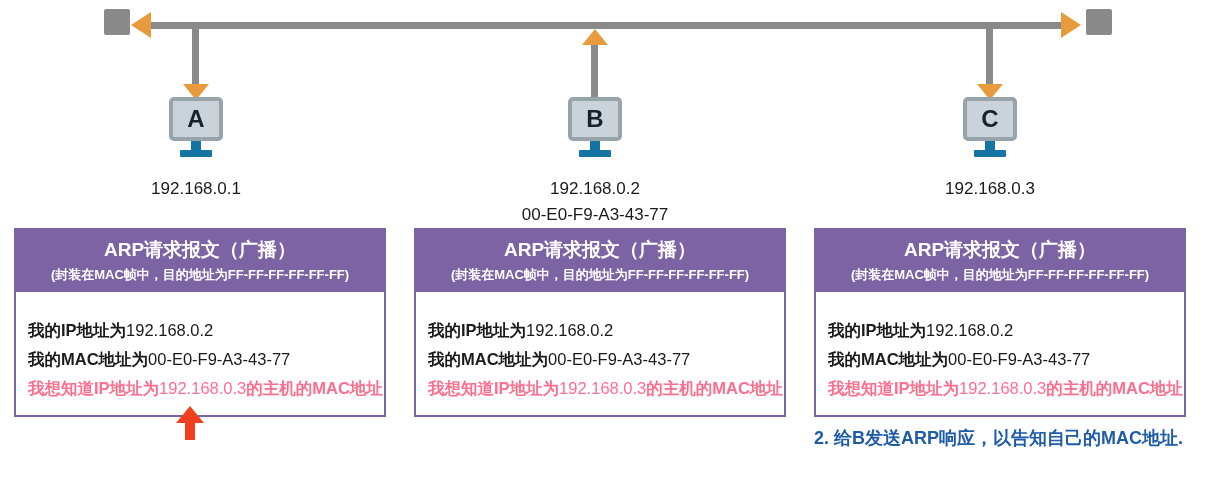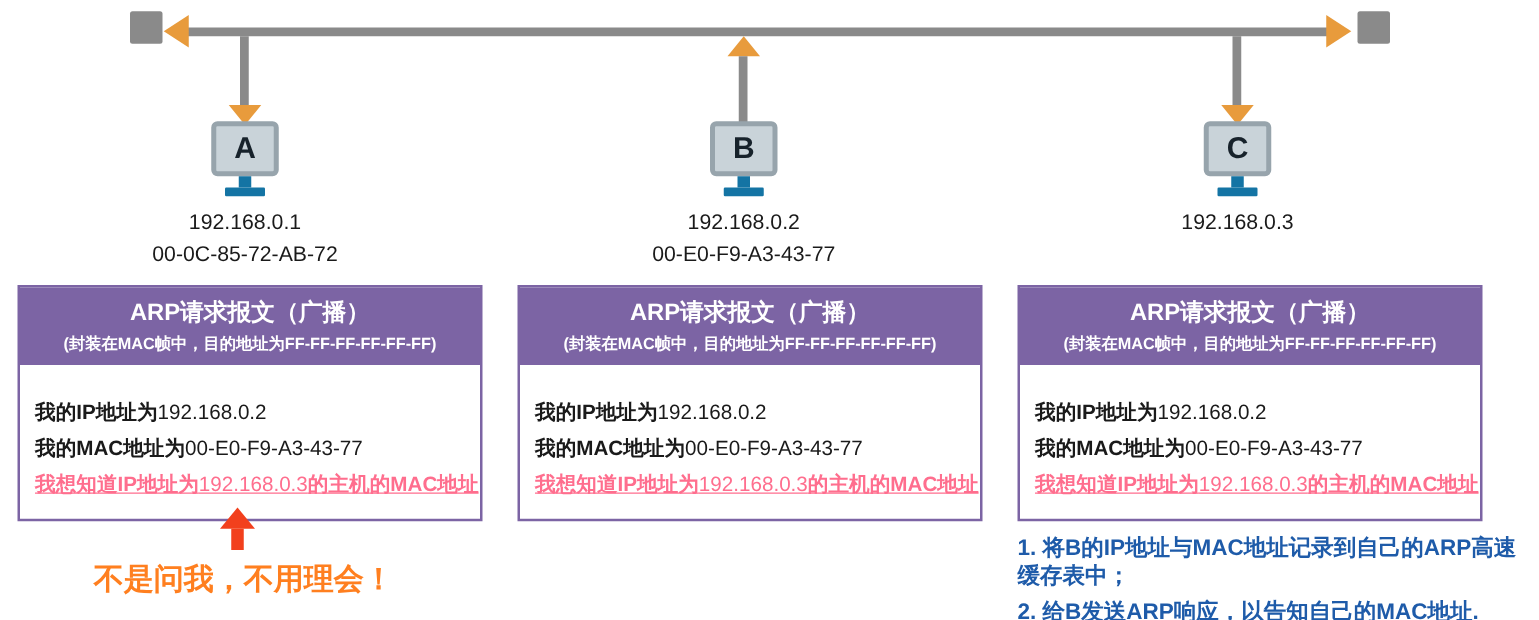--- a/index.html
+++ b/index.html
@@ -66,42 +66,42 @@
   .monitor { width: 54px; margin: 0 auto; }
   .screen {
     box-sizing: border-box; width: 54px; height: 44px;
     border: 4px solid #97a4ac; border-radius: 5px;
     background: #c9d3d9;
     display: flex; align-items: center; justify-content: center;
   }
   .screen span { font-size: 24px; font-weight: bold; color: #17222b; }
   .stand-neck { width: 10px; height: 9px; margin: 0 auto; background: var(--monitor-teal, #1474a4); }
   .stand-base { width: 32px; height: 7px; margin: 0 auto; background: var(--monitor-teal, #1474a4); border-radius: 1px; }
-  .host .ip  { margin-top: 11px; font-size: 17px; }
+  .host .ip  { margin-top: 22px; font-size: 17px; }
   .host .mac { margin-top: 6px;  font-size: 17px; }
 
   
   .packet {
     position: absolute; top: 228px; width: 372px; box-sizing: border-box;
     border: 2px solid var(--purple, #7c64a4); background: #ffffff;
   }
   .packet-1 { left: 14px; }
   .packet-2 { left: 414px; }
   .packet-3 { left: 814px; }
   .packet-header {
     background: var(--purple, #7c64a4); color: #ffffff;
     text-align: center; padding: 7px 2px 8px 2px;
   }
   .packet-title    { font-size: 19px; font-weight: bold; }
   .packet-subtitle { font-size: 13px; font-weight: bold; margin-top: 3px; text-align: center; }
   .packet-body { padding: 24px 12px 12px 12px; }
   .packet-line { font-size: 16.5px; line-height: 29px; white-space: nowrap; }
   .packet-line .lbl { font-weight: 700; }
   .packet-line .val { font-weight: 400; }
-  .packet-line.question { color: var(--pink, #ff6e8e); text-decoration: underline; }
+  .packet-line.question { color: var(--pink, #ff6e8e); }
 
   
   .up-arrow { position: absolute; left: 176px; top: 406px; width: 28px; }
   .up-arrow-head {
     width: 0; height: 0; margin: 0 auto;
     border-left: 14px solid transparent; border-right: 14px solid transparent;
     border-bottom: 17px solid var(--red-arrow, #f2401d);
   }
   .up-arrow-shaft { width: 10px; height: 17px; margin: 0 auto; background: var(--red-arrow, #f2401d); }
 
@@ -147,21 +147,20 @@
 
   <div class="host host-a">
     <div class="monitor">
       <div class="screen">
         <span>A</span>
       </div>
       <div class="stand-neck"></div>
       <div class="stand-base"></div>
     </div>
     <div class="ip">192.168.0.1</div>
-    <div class="mac">00-0C-85-72-AB-72</div>
   </div>
 
   <div class="host host-b">
     <div class="monitor">
       <div class="screen">
         <span>B</span>
       </div>
       <div class="stand-neck"></div>
       <div class="stand-base"></div>
     </div>
@@ -232,20 +231,18 @@
         <span class="lbl">我想知道IP地址为</span><span class="val">192.168.0.3</span><span class="lbl">的主机的MAC地址</span>
       </div>
     </div>
   </div>
 
   <div class="up-arrow">
     <div class="up-arrow-head"></div>
     <div class="up-arrow-shaft"></div>
   </div>
 
-  <div class="ignore-note">不是问我，不用理会！</div>
 
   <div class="steps">
-    <div class="step">1. 将B的IP地址与MAC地址记录到自己的ARP高速缓存表中；</div>
     <div class="step">2. 给B发送ARP响应，以告知自己的MAC地址.</div>
   </div>
 
 </div>
 
 </body></html>

